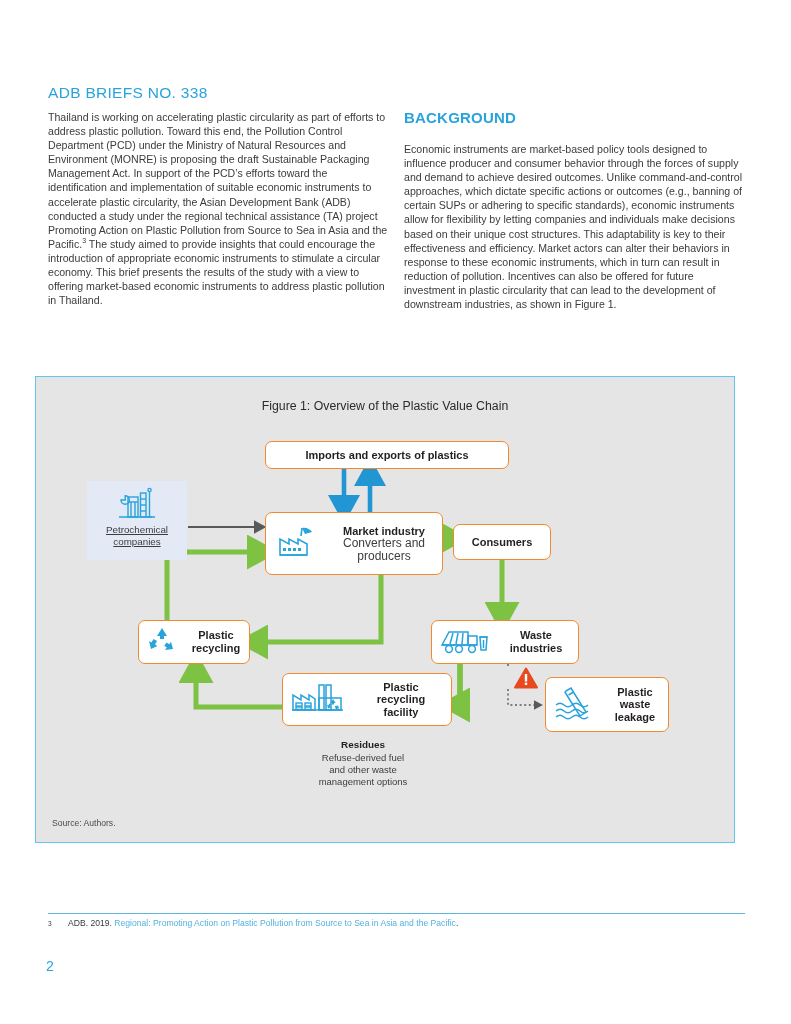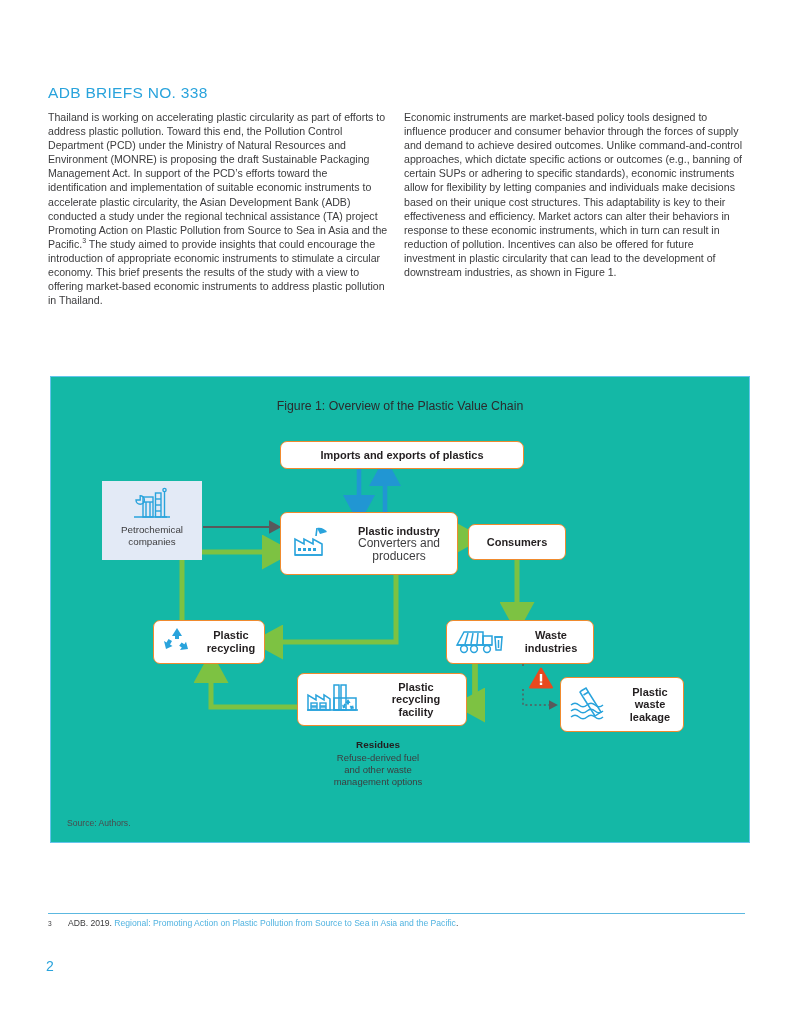--- a/index.html
+++ b/index.html
@@ -52,27 +52,27 @@
 
   .sup {
     font-size: 7px;
     vertical-align: super;
     line-height: 0;
   }
 
   
   #figure-frame {
     position: absolute;
-    left: 50px;
+    left: 35px;
     top: 376px;
     width: 700px;
     height: 467px;
     border: 1.3px solid #64c5ec;
     box-sizing: border-box;
-    background: #14b8a6;
+    background: #e5e5e5;
   }
   #figure-title {
     position: absolute;
     left: 0;
     top: 22px;
     width: 100%;
     text-align: center;
     font-size: 12.3px;
     color: #2b2b2d;
   }
@@ -175,20 +175,21 @@
     justify-content: flex-start;
     padding-top: 5px;
     box-sizing: border-box;
   }
   #node-petrochemical .label-main {
     font-size: 9.8px;
     font-weight: normal;
     color: #3d3d3f;
     line-height: 12.2px;
     text-align: center;
+    text-decoration: underline;
   }
 
   
   #residues-caption {
     position: absolute;
     left: 222px;
     top: 362px;
     width: 210px;
     text-align: center;
   }
@@ -251,20 +252,21 @@
 </head>
 <body>
 
 <div id="brief-header">ADB BRIEFS NO. 338</div>
 
 <div class="col" id="col-left">
   <p><span>Thailand is working on accelerating plastic circularity as part of efforts to address plastic pollution. Toward this end, the Pollution Control Department (PCD) under the Ministry of Natural Resources and Environment (MONRE) is proposing the draft Sustainable Packaging Management Act. In support of the PCD’s efforts toward the identification and implementation of suitable economic instruments to accelerate plastic circularity, the Asian Development Bank (ADB) conducted a study under the regional technical assistance (TA) project Promoting Action on Plastic Pollution from Source to Sea in Asia and the Pacific.</span><span class="sup">3</span><span> The study aimed to provide insights that could encourage the introduction of appropriate economic instruments to stimulate a circular economy. This brief presents the results of the study with a view to offering market-based economic instruments to address plastic pollution in Thailand.</span></p>
 </div>
 
 <div class="col" id="col-right">
+  <h2 id="background-heading">BACKGROUND</h2>
   <p>Economic instruments are market-based policy tools designed to influence producer and consumer behavior through the forces of supply and demand to achieve desired outcomes. Unlike command-and-control approaches, which dictate specific actions or outcomes (e.g., banning of certain SUPs or adhering to specific standards), economic instruments allow for flexibility by letting companies and individuals make decisions based on their unique cost structures. This adaptability is key to their effectiveness and efficiency. Market actors can alter their behaviors in response to these economic instruments, which in turn can result in reduction of pollution. Incentives can also be offered for future investment in plastic circularity that can lead to the development of downstream industries, as shown in Figure 1.</p>
 </div>
 
 <div id="figure-frame">
   <div id="figure-title">Figure 1: Overview of the Plastic Value Chain</div>
 
   <div id="diagram">
 
     <svg id="diagram-svg" viewBox="0 0 700 467">
       <defs>
@@ -346,21 +348,21 @@
           <g fill="#29a3dc">
             <rect x="9" y="26" width="3" height="3"></rect>
             <rect x="14" y="26" width="3" height="3"></rect>
             <rect x="19" y="26" width="3" height="3"></rect>
             <rect x="24" y="26" width="3" height="3"></rect>
           </g>
           <line x1="6" y1="33" x2="33" y2="33" stroke="#29a3dc" stroke-width="1.6"></line>
         </svg>
       </span>
       <span style="text-align:center;flex:1;">
-        <span class="label-main" style="display:block;">Plastic industry</span>
+        <span class="label-main" style="display:block;">Market industry</span>
         <span class="label-sub" style="display:block;">Converters and</span>
         <span class="label-sub" style="display:block;">producers</span>
       </span>
     </div>
 
     <div class="nodebox" id="node-consumers">
       <span class="label-main">Consumers</span>
     </div>
 
     <div class="nodebox" id="node-waste-collection">

